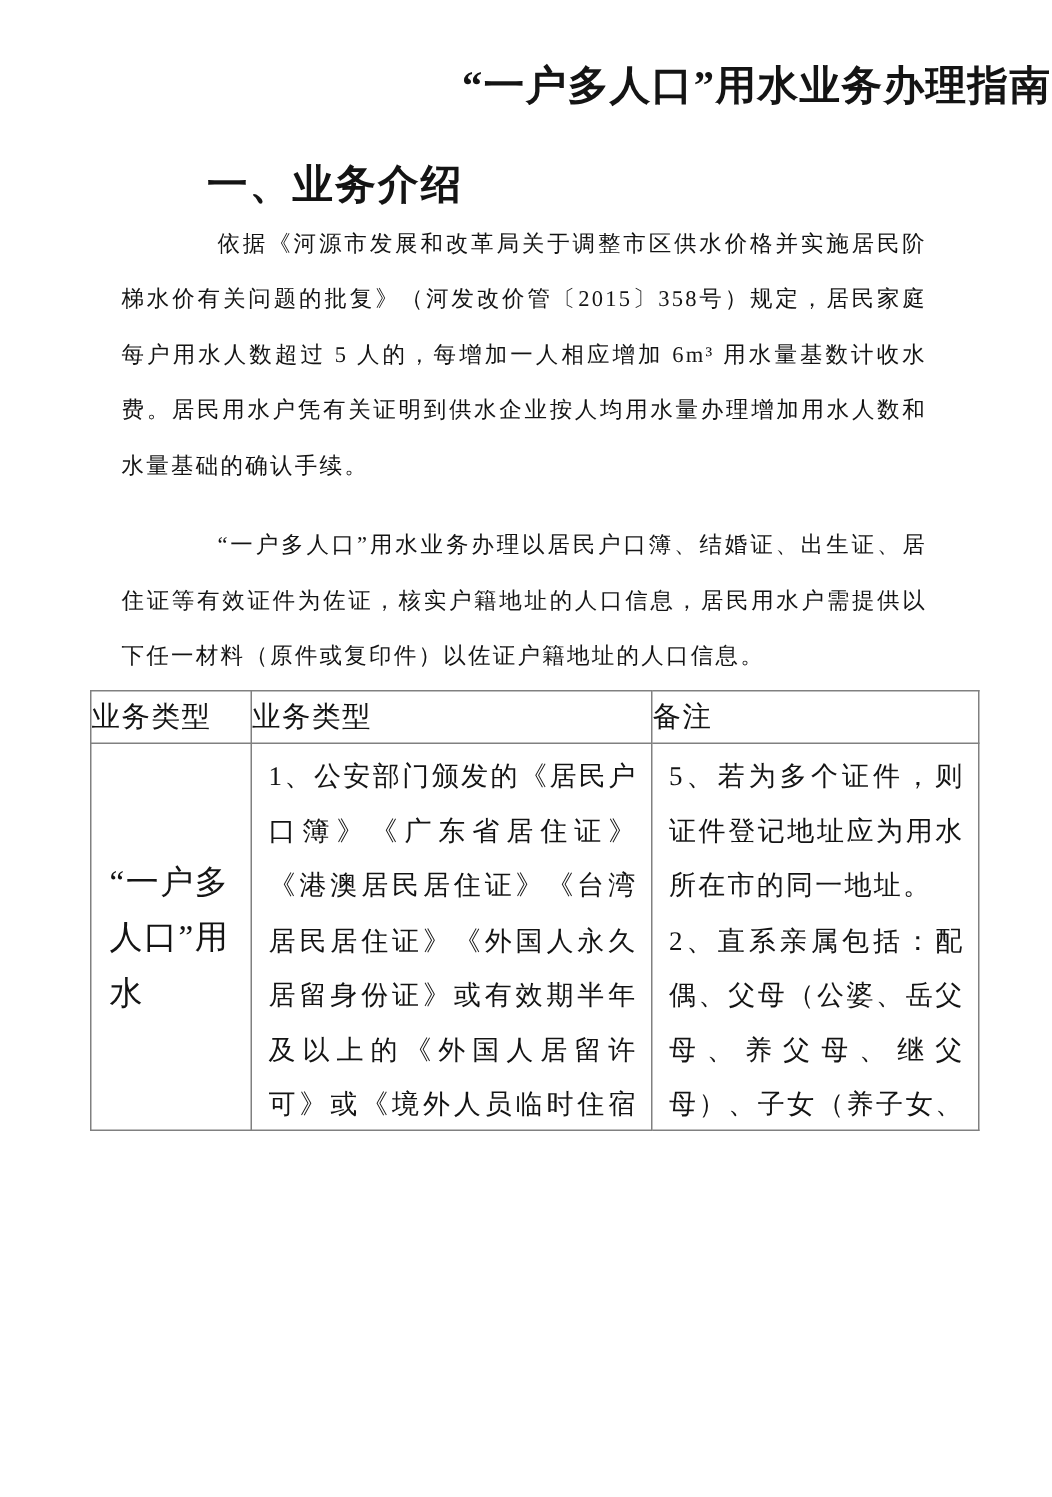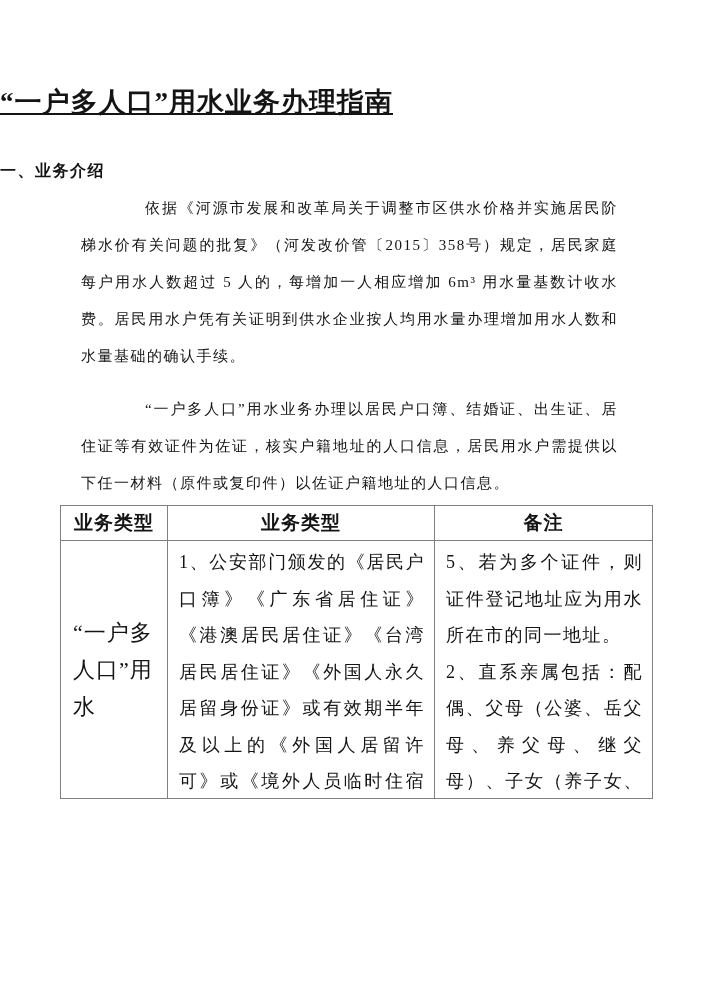--- a/index.html
+++ b/index.html
@@ -16,36 +16,36 @@
   }
   .page {
     position: relative;
     width: 701px;
     height: 998px;
     background: #ffffff;
     overflow: hidden;
   }
   .doc-title {
     margin: 0;
-    padding-top: 84px;
-    text-align: left;
+    padding-top: 39px;
+    text-align: right;
     font-size: 27px;
     line-height: 36px;
     font-weight: bold;
     letter-spacing: 1px;
     font-family: "Liberation Serif", "DejaVu Serif", serif;
-    text-decoration: underline;
   }
   .sec-heading {
     margin: 0;
-    font-size: 16px;
+    padding-left: 138px;
+    font-size: 27px;
     line-height: 26px;
     font-weight: bold;
     letter-spacing: 1.5px;
-    font-family: Liberation Sans, sans-serif;
+    font-family: Liberation Mono, monospace;
   }
   .sec-heading.first {
     margin-top: 38px;
   }
   .sec-heading.second {
     margin-top: 9px;
   }
   .body-para {
     margin: 6px 0 0 81px;
     width: 537px;
@@ -69,22 +69,22 @@
   .materials-table col.c2 { width: 267px; }
   .materials-table col.c3 { width: 218px; }
   .materials-table th,
   .materials-table td {
     border: 1px solid #808080;
     padding: 0;
   }
   .materials-table th {
     height: 34px;
     font-size: 19px;
-    font-weight: bold;
-    text-align: center;
+    font-weight: normal;
+    text-align: left;
     vertical-align: middle;
     letter-spacing: 1px;
     font-family: "Liberation Sans", "DejaVu Sans", sans-serif;
   }
   .materials-table td {
     vertical-align: top;
     font-size: 18px;
     line-height: 36.5px;
     letter-spacing: 1.5px;
     text-align: justify;

